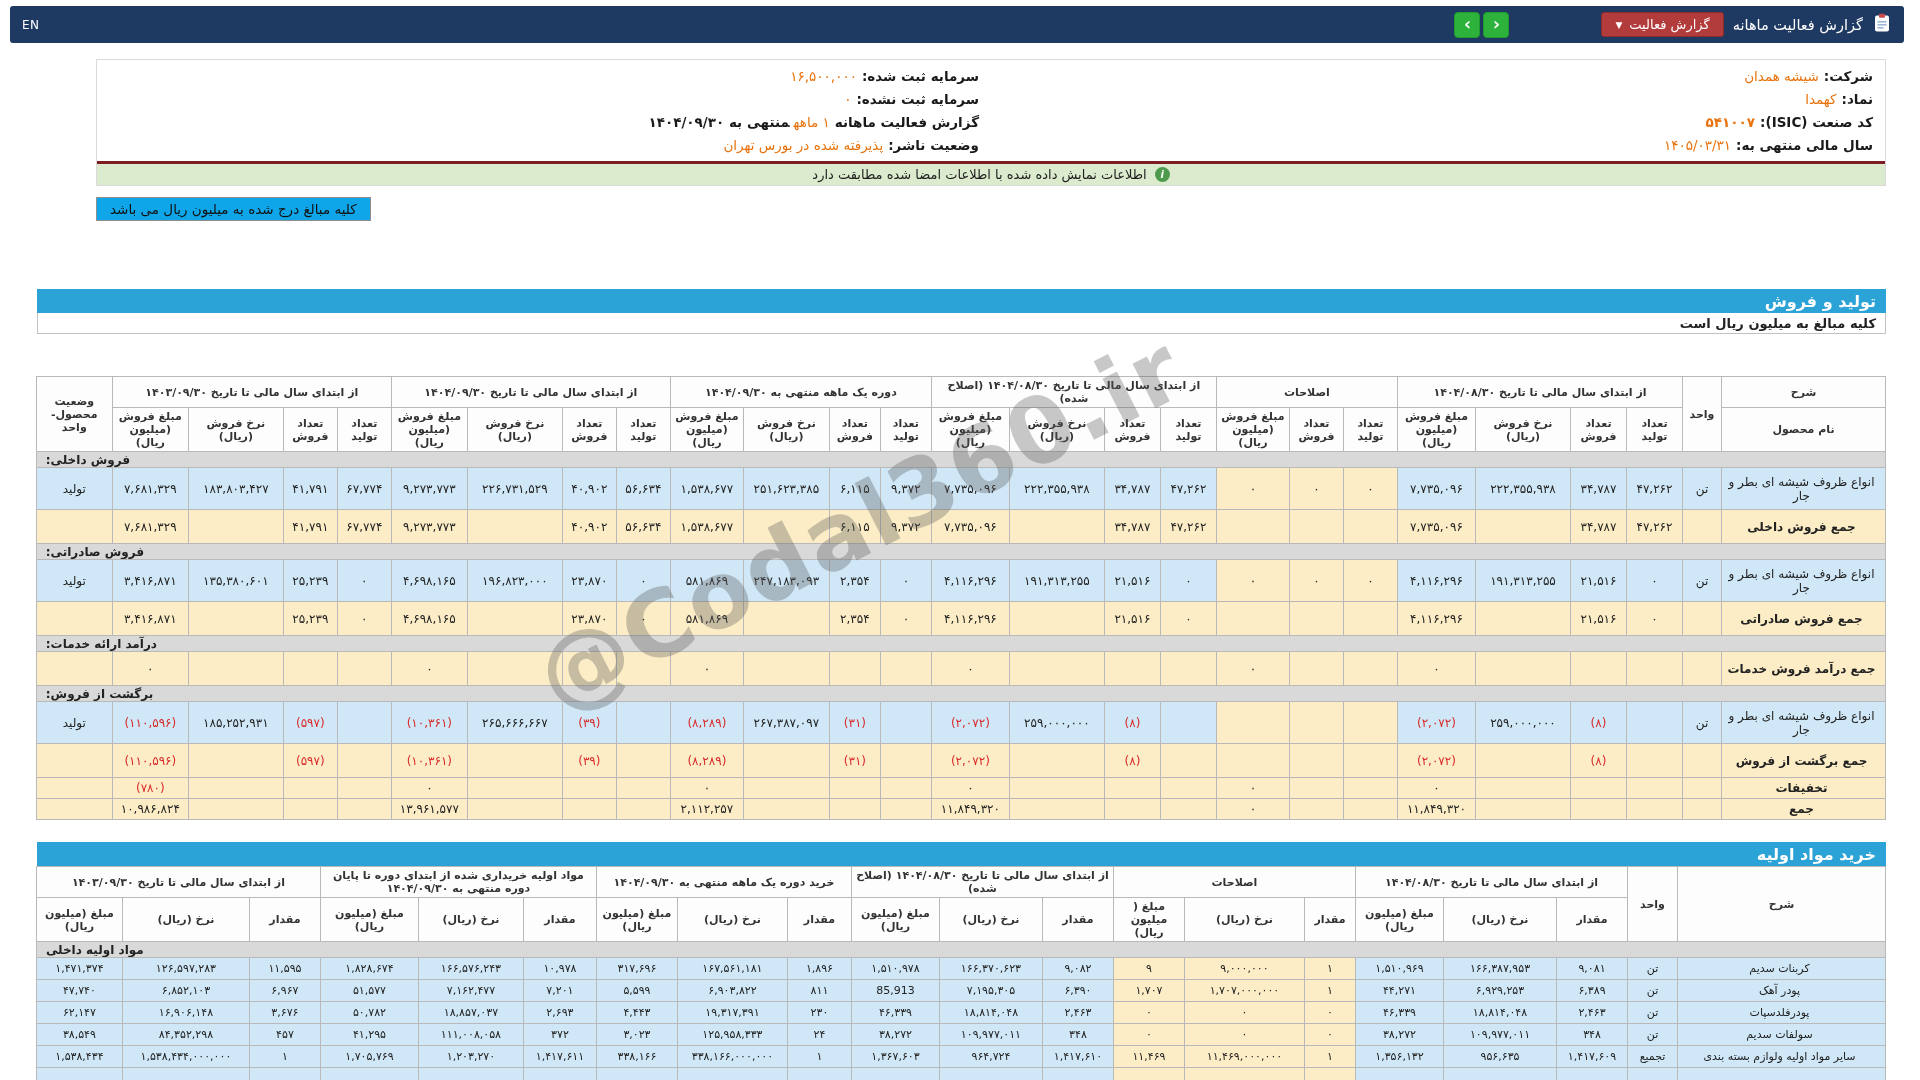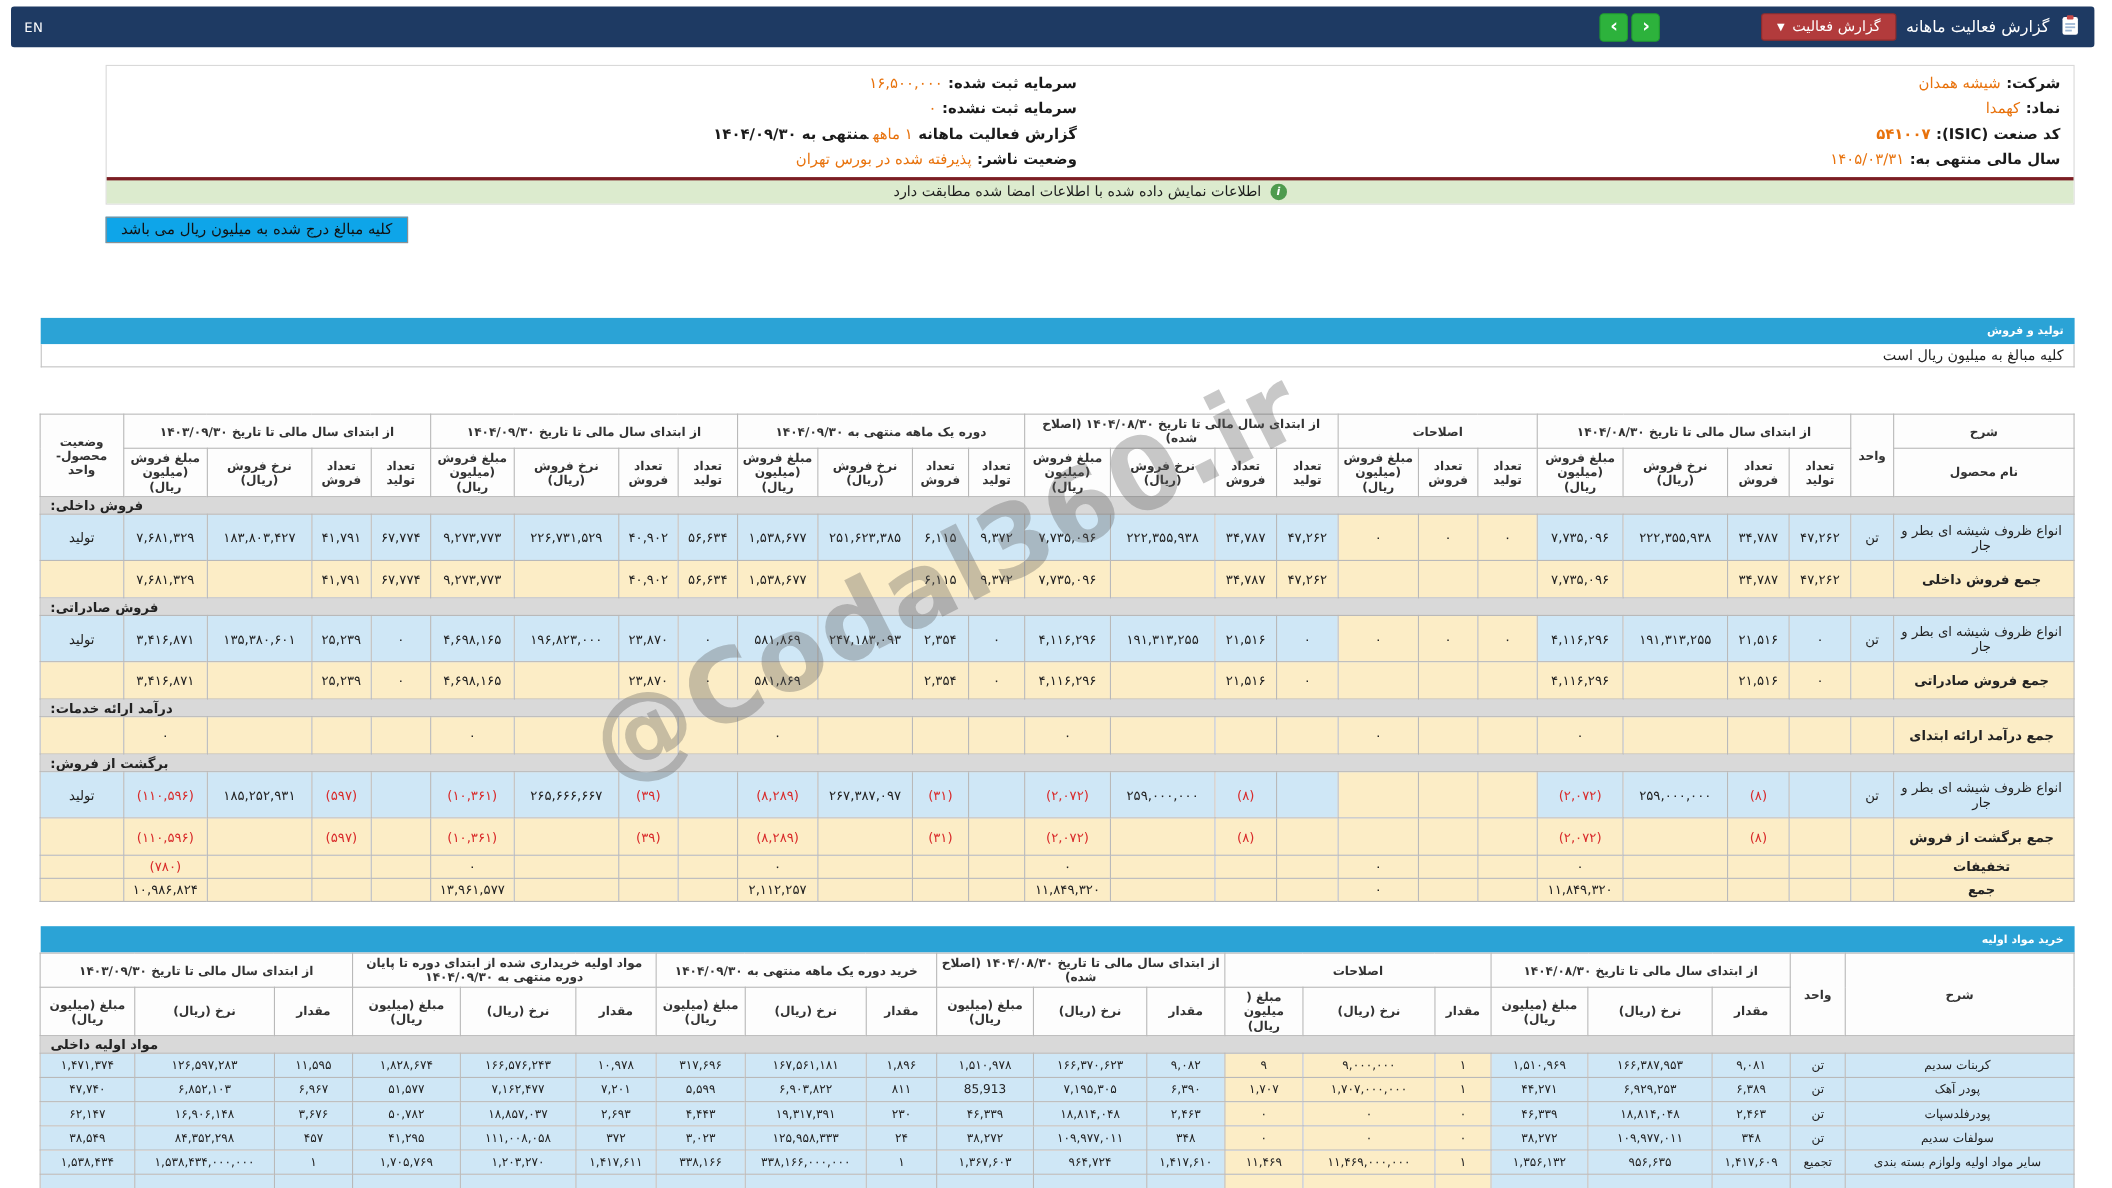--- a/index.html
+++ b/index.html
@@ -24,22 +24,22 @@
   .lbl{font-weight:bold;color:#1a1a1a}
   .sfx{margin-right:4px}
   .val{color:#e8720c;margin-right:5px}
   .signed-bar{height:24px;background:#dcebce;border-top:3px solid #7c1d24;display:flex;align-items:center;justify-content:center;gap:8px;font-size:13px;color:#1d1d1d}
   .info-icon{width:15px;height:15px;border-radius:50%;background:#4e9b4e;color:#fff;font-size:10px;font-weight:bold;display:inline-flex;align-items:center;justify-content:center;font-style:italic;flex:0 0 auto}
 
   .amounts-note{margin:11px auto 0 86px;width:max-content;border:1px solid #8f8f8f;background:#0ea5e9;padding:3px 13px;font-size:13.5px;color:#111}
 
   
   .content{margin:68px 18px 0 27px}
-  .sec-bar{height:24px;background:#2ba3d6;color:#fff;font-weight:bold;font-size:10px;display:flex;align-items:center;padding:0 10px}
-  .sub-bar{height:21px;border:1px solid #c2c2c2;border-top:none;display:flex;align-items:center;padding:0 9px;font-weight:normal;font-size:13px;background:#fff}
+  .sec-bar{height:24px;background:#2ba3d6;color:#fff;font-weight:bold;font-size:16px;display:flex;align-items:center;padding:0 10px}
+  .sub-bar{height:21px;border:1px solid #c2c2c2;border-top:none;display:flex;align-items:center;padding:0 9px;font-weight:bold;font-size:13px;background:#fff}
   .t1{margin-top:42px}
   .t2bar{margin-top:22px}
 
   table.grid{border-collapse:collapse;table-layout:fixed;width:1849px;background:#fff}
   .grid th{border:1px solid #b9b9b9;background:#fdfdfd;font-size:11px;font-weight:bold;color:#333;padding:2px;text-align:center;vertical-align:middle}
   .grid td{border:1px solid #b9b9b9;font-size:12px;color:#222;padding:1px 3px;text-align:center;vertical-align:middle;overflow:hidden}
   .t2 .grid td{font-size:11px}
   .r-data td{background:#cfe7f6;height:42px}
   .t2 .r-data td{height:22px}
   .r-sum td{background:#fcedc6;height:34px}
@@ -290,21 +290,21 @@
               <td class="num">۰</td>
               <td class="num">۲۵,۲۳۹</td>
               <td class="num"></td>
               <td class="num">۳,۴۱۶,۸۷۱</td>
               <td class="status"></td>
             </tr>
             <tr class="r-section">
               <td colspan="26" class="sec">درآمد ارائه خدمات:</td>
             </tr>
             <tr class="r-sum">
-              <td class="name">جمع درآمد ارائه ابتدای</td>
+              <td class="name">جمع درآمد فروش خدمات</td>
               <td class="unit"></td>
               <td class="num"></td>
               <td class="num"></td>
               <td class="num"></td>
               <td class="num">۰</td>
               <td class="num cream"></td>
               <td class="num cream"></td>
               <td class="num cream">۰</td>
               <td class="num"></td>
               <td class="num"></td>

